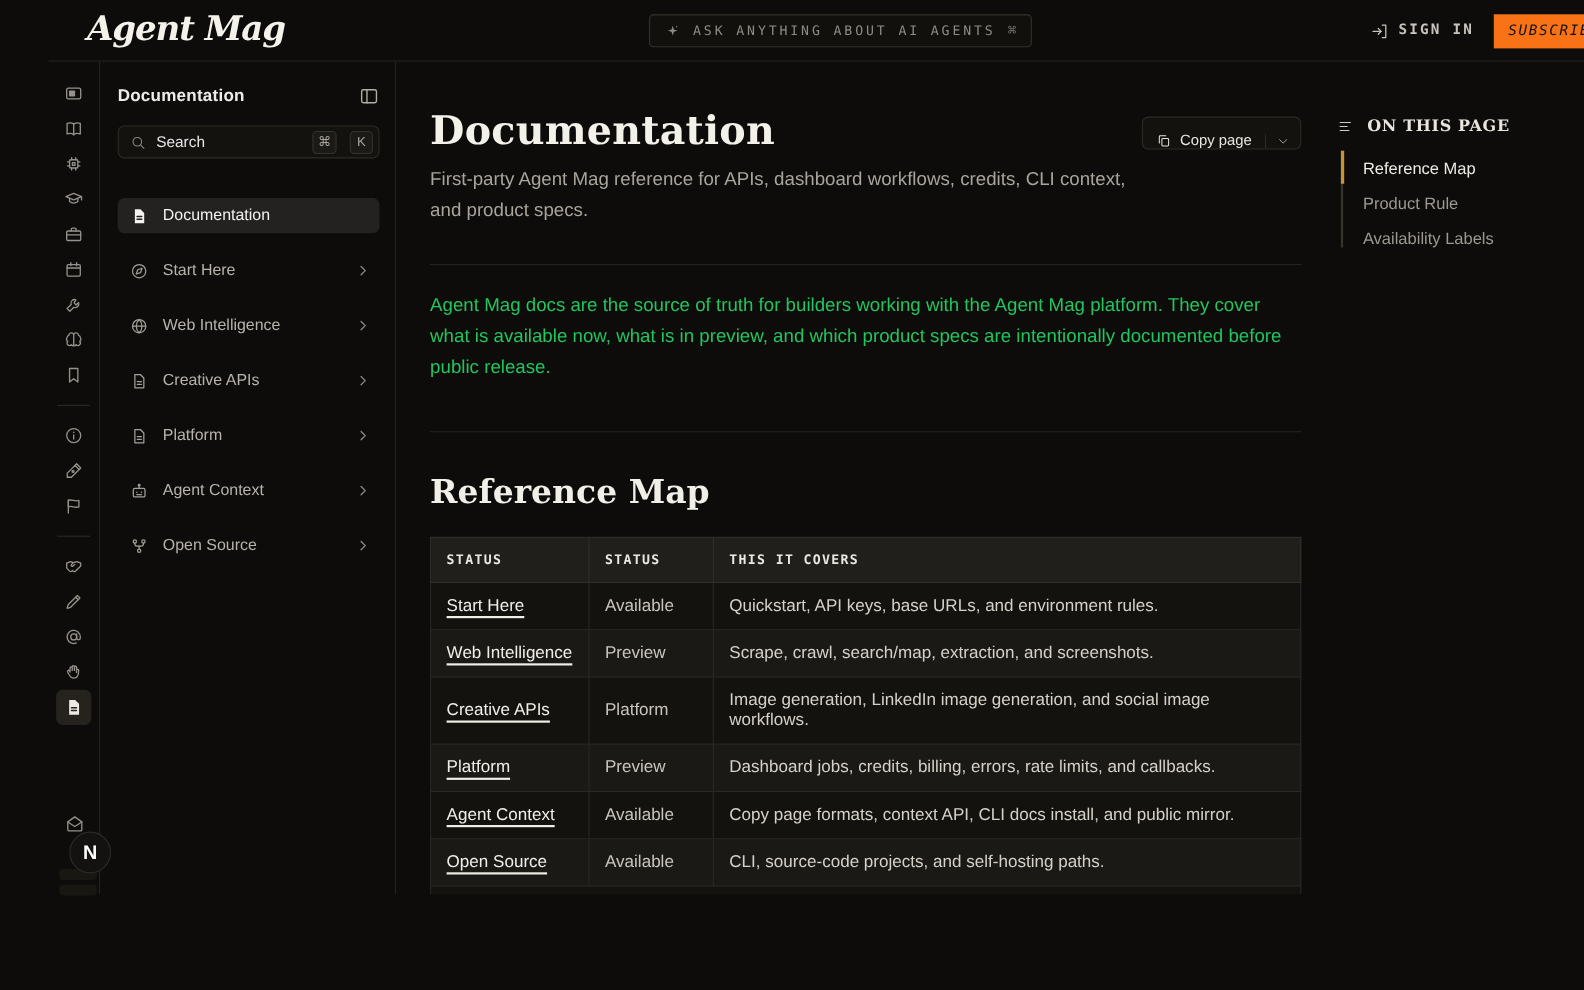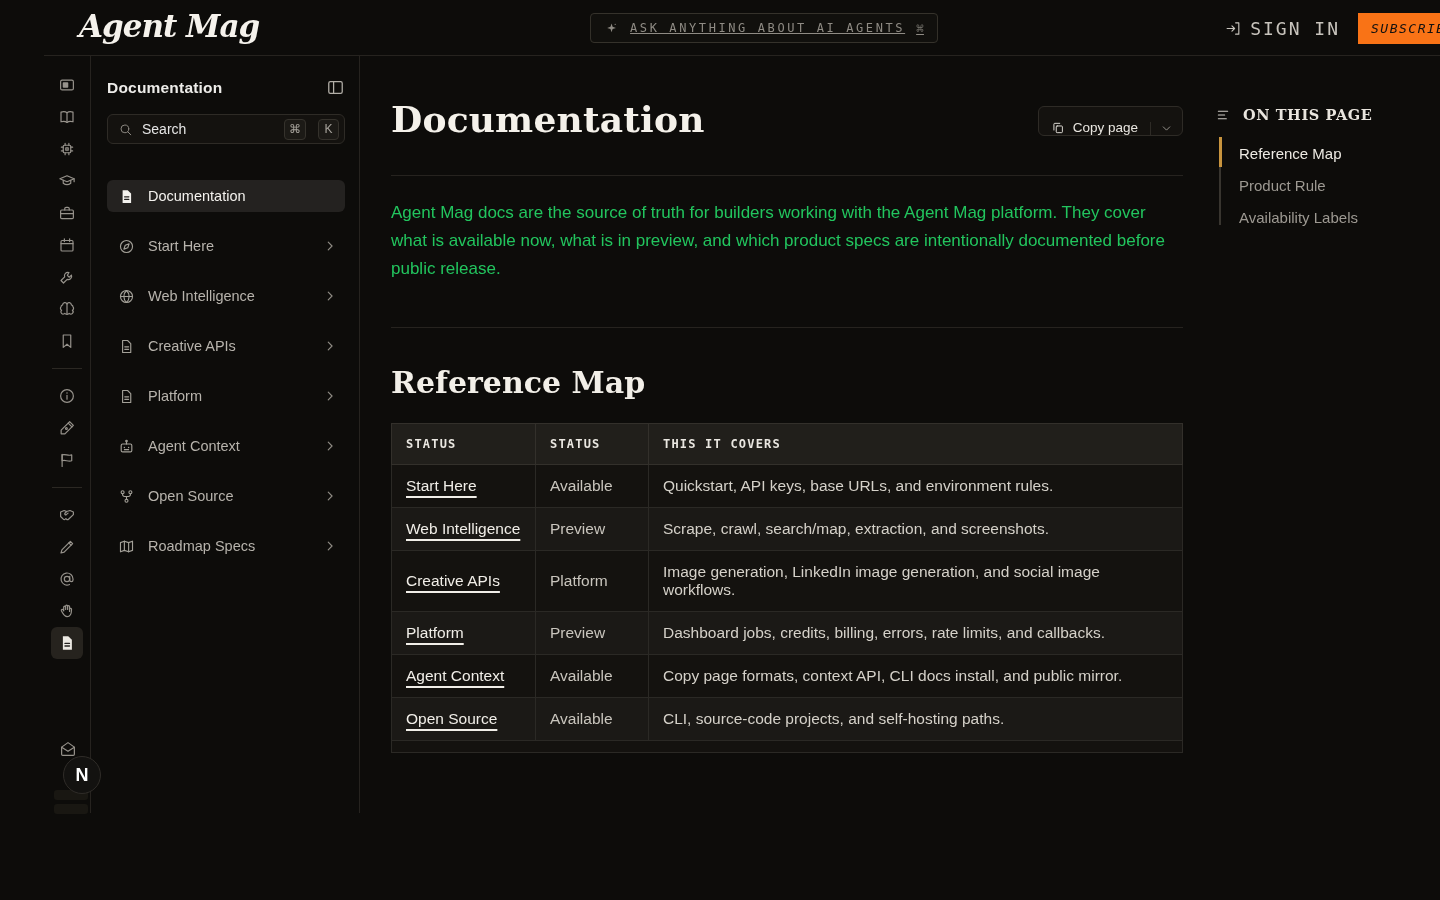--- a/index.html
+++ b/index.html
@@ -13,28 +13,28 @@
   
   .header { position:absolute; top:0; left:0; width:1440px; height:56px;
             border-bottom:1px solid #26231f; background:#0d0c0a; z-index:10; }
   .logo { position:absolute; left:35px; top:8px;
           font-family:"DejaVu Serif", serif; font-style:italic; font-weight:700;
           font-size:31px; color:#f5f2ec; letter-spacing:-1px; }
   .ask-pill { position:absolute; left:50%; top:13px; transform:translateX(-50%);
               height:30px; display:flex; align-items:center; gap:11px; padding:0 13px;
               border:1px solid #35322b; border-radius:4px; background:#11100d;
               color:#8f8b84; font-family:"DejaVu Sans Mono", monospace;
-              font-size:12px; letter-spacing:2.6px; cursor:pointer;text-decoration:underline; }
+              font-size:12px; letter-spacing:2.6px; cursor:pointer; }
   .ask-pill .icon svg { width:15px; height:15px; }
   .ask-cmd { letter-spacing:0; color:#7d7a73; font-size:13px; }
   .header-right { position:absolute; right:16px; top:0; height:56px;
                   display:flex; align-items:center; gap:18px; }
-  .sign-in { display:flex; align-items:center; gap:8px; color:#c8c4bd;
-             font-family:"DejaVu Sans Mono", monospace; font-size:18px;
-             letter-spacing:2px; cursor:pointer; background:none; border:none; }
+  .sign-in { display:flex; align-items:flex-start; gap:8px; color:#c8c4bd;
+             font-family:"DejaVu Sans Mono", monospace; font-size:13px;
+             letter-spacing:2px; cursor:pointer; background:none; border:none;font-weight:bold; }
   .sign-in .icon { color:#c8c4bd; }
   .subscribe { background:#f97316; color:#121110; border:none; cursor:pointer;
                font-family:"DejaVu Sans Mono", monospace; font-size:13px;
                letter-spacing:1.5px; padding:8px 13px;font-style:italic; }
 
   
   .body { position:absolute; top:56px; left:0; width:1440px; height:757px;
           display:flex; overflow:hidden; }
 
   
@@ -446,35 +446,20 @@
                 <line x1="12" y1="12" x2="12" y2="15.9"></line>
               </svg>
             </span>
             <span>Open Source</span>
             <span class="icon chev">
               <svg viewBox="0 0 24 24" fill="none" stroke="currentColor" stroke-width="2" stroke-linecap="round" stroke-linejoin="round">
                 <polyline points="9 5.5 15.5 12 9 18.5"></polyline>
               </svg>
             </span>
           </div>
-          <div class="nav-item">
-            <span class="icon">
-              <svg viewBox="0 0 24 24" fill="none" stroke="currentColor" stroke-width="1.6" stroke-linecap="round" stroke-linejoin="round">
-                <path d="M9 4.5L3.5 6.5v13L9 17.5l6 2 5.5-2v-13l-5.5 2z"></path>
-                <line x1="9" y1="4.5" x2="9" y2="17.5"></line>
-                <line x1="15" y1="6.5" x2="15" y2="19.5"></line>
-              </svg>
-            </span>
-            <span>Roadmap Specs</span>
-            <span class="icon chev">
-              <svg viewBox="0 0 24 24" fill="none" stroke="currentColor" stroke-width="2" stroke-linecap="round" stroke-linejoin="round">
-                <polyline points="9 5.5 15.5 12 9 18.5"></polyline>
-              </svg>
-            </span>
-          </div>
         </div>
     </div>
 
     <div class="content">
       <div class="article">
         <div class="title-row">
           <h1 class="page-title">Documentation</h1>
           <div class="copy-btn">
             <span class="copy-main">
               <span class="icon">
@@ -487,20 +472,21 @@
             </span>
             <span class="copy-caret">
               <span class="icon">
                   <svg viewBox="0 0 24 24" fill="none" stroke="currentColor" stroke-width="1.6" stroke-linecap="round" stroke-linejoin="round">
                     <polyline points="6 9 12 15 18 9"></polyline>
                   </svg>
                 </span>
             </span>
           </div>
         </div>
+        <p class="subtitle">First-party Agent Mag reference for APIs, dashboard workflows, credits, CLI context, and product specs.</p>
         <hr class="rule rule-1">
         <p class="intro">Agent Mag docs are the source of truth for builders working with the Agent Mag platform. They cover what is available now, what is in preview, and which product specs are intentionally documented before public release.</p>
         <hr class="rule rule-2">
         <h2 class="section-title">Reference Map</h2>
         <table class="ref">
           <colgroup>
               <col class="col-section">
               <col class="col-status">
               <col>
             </colgroup>

